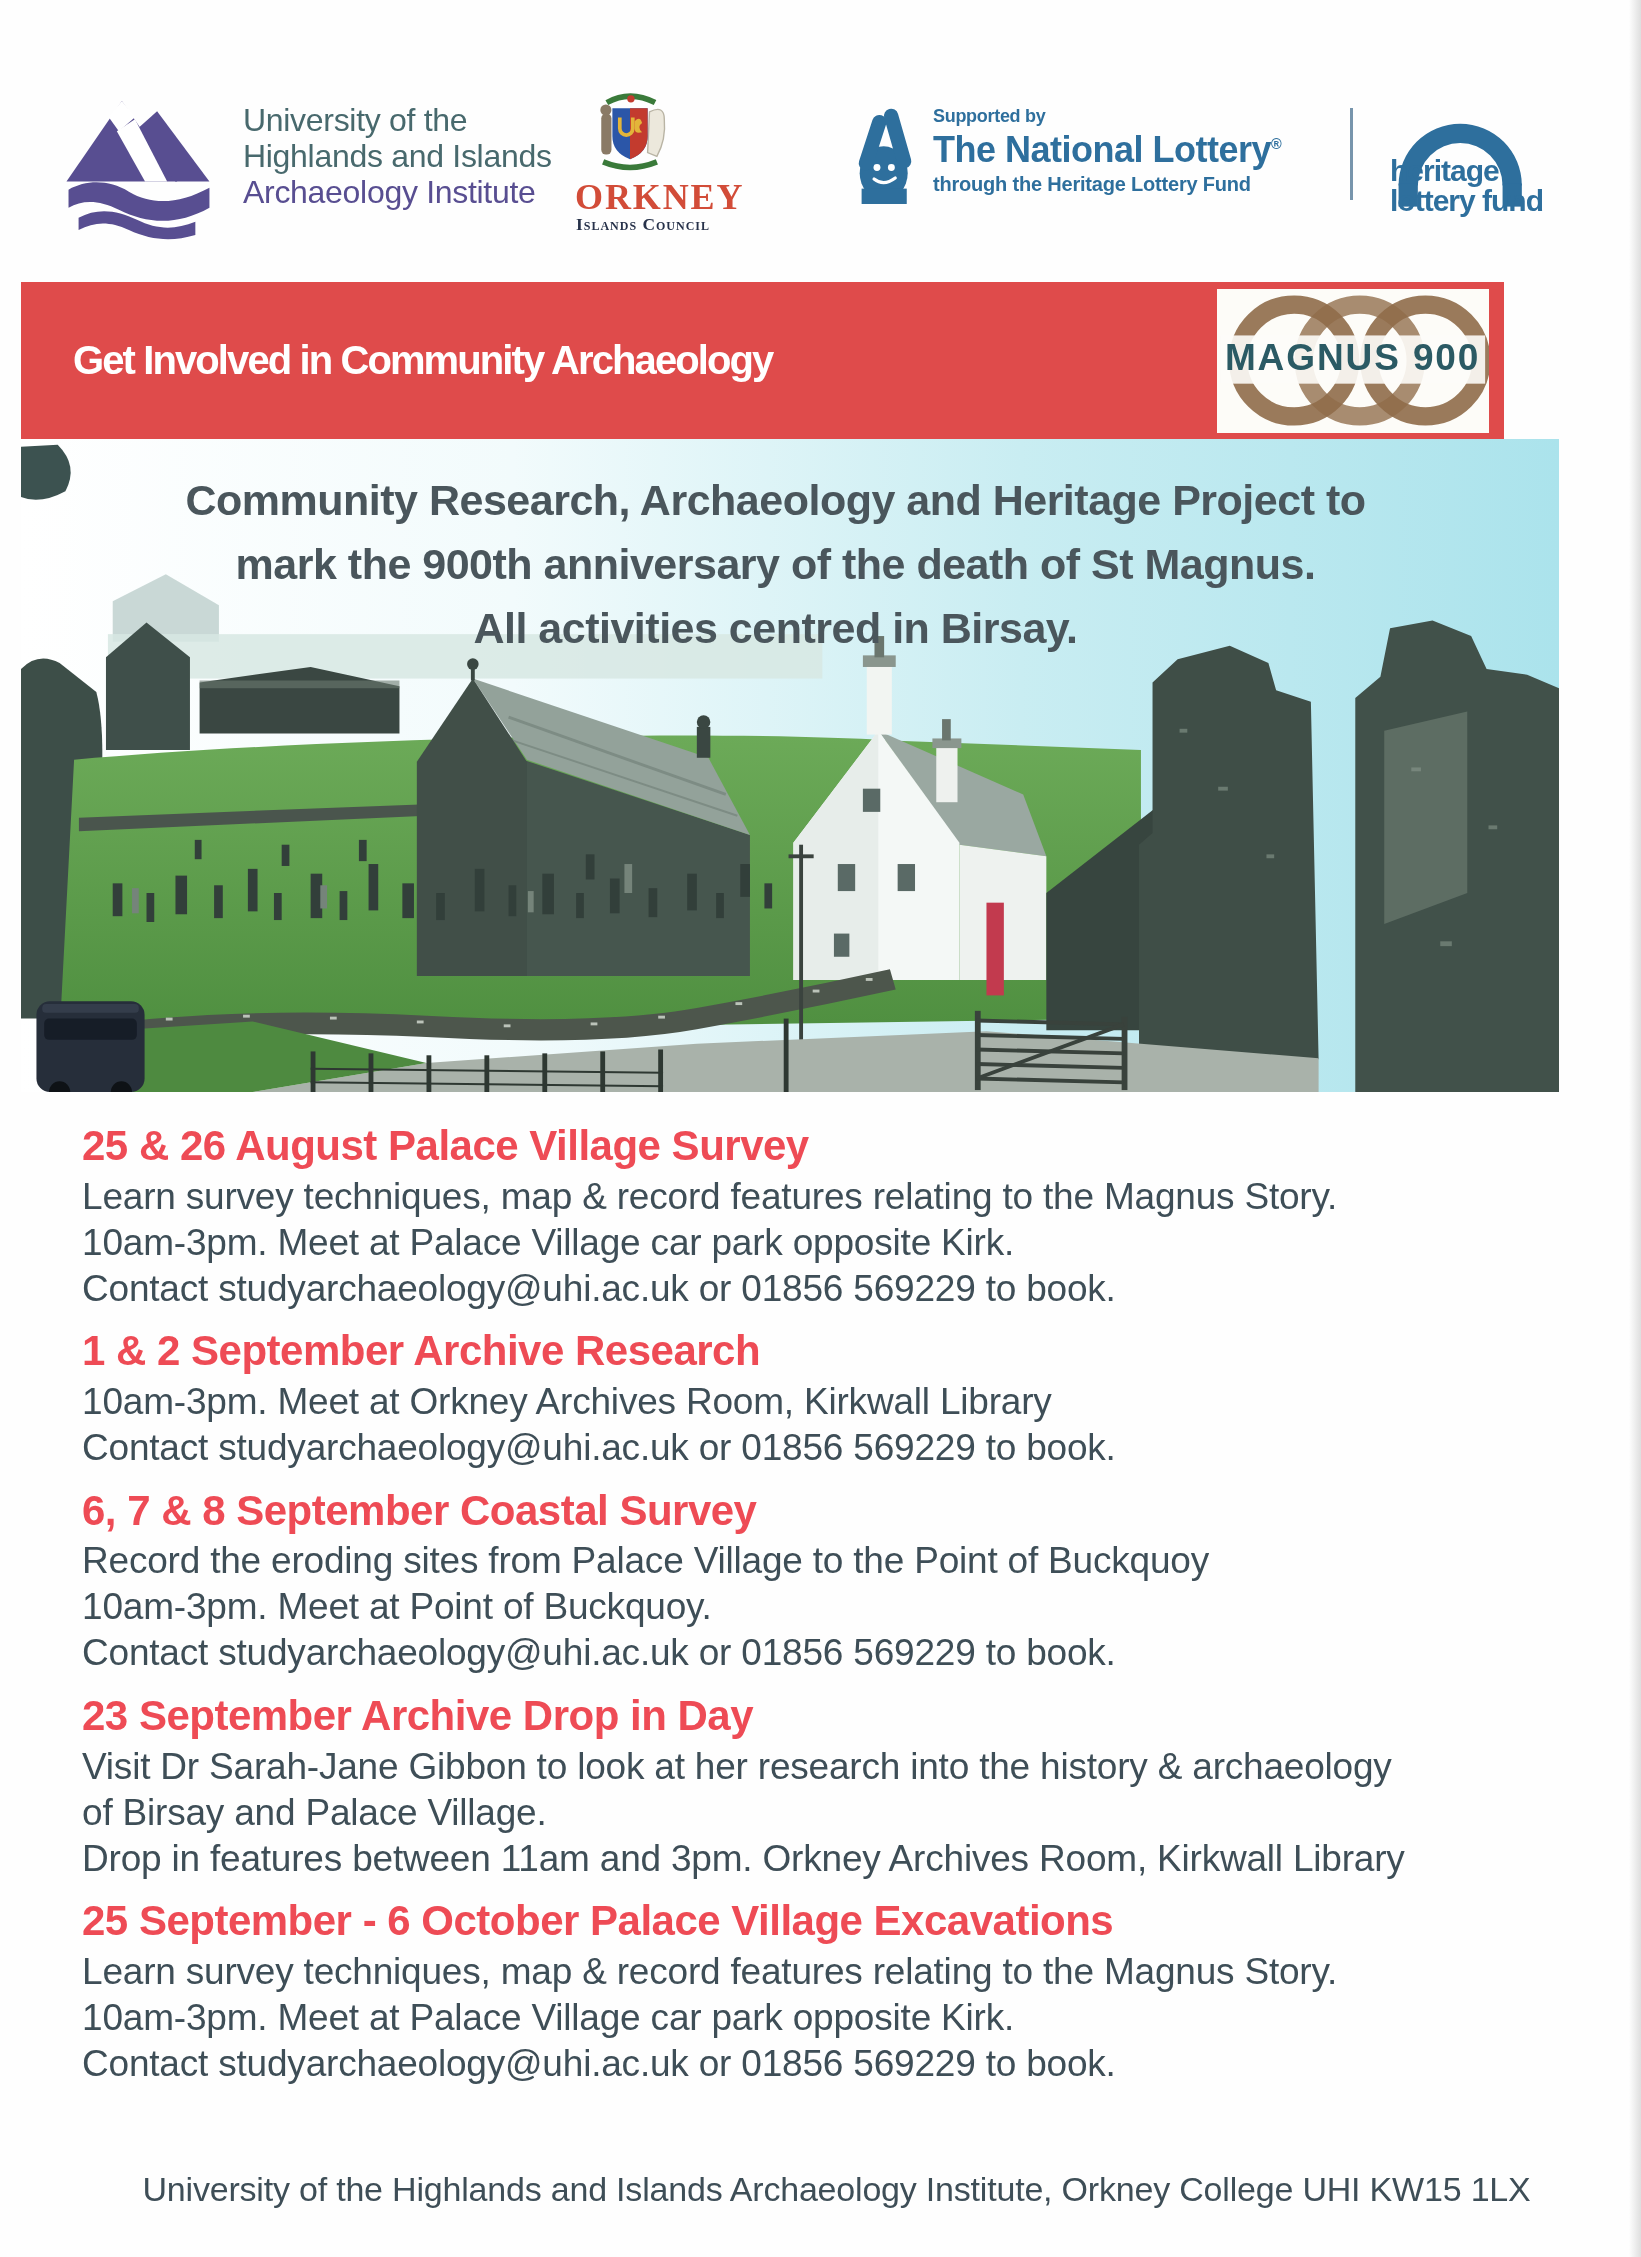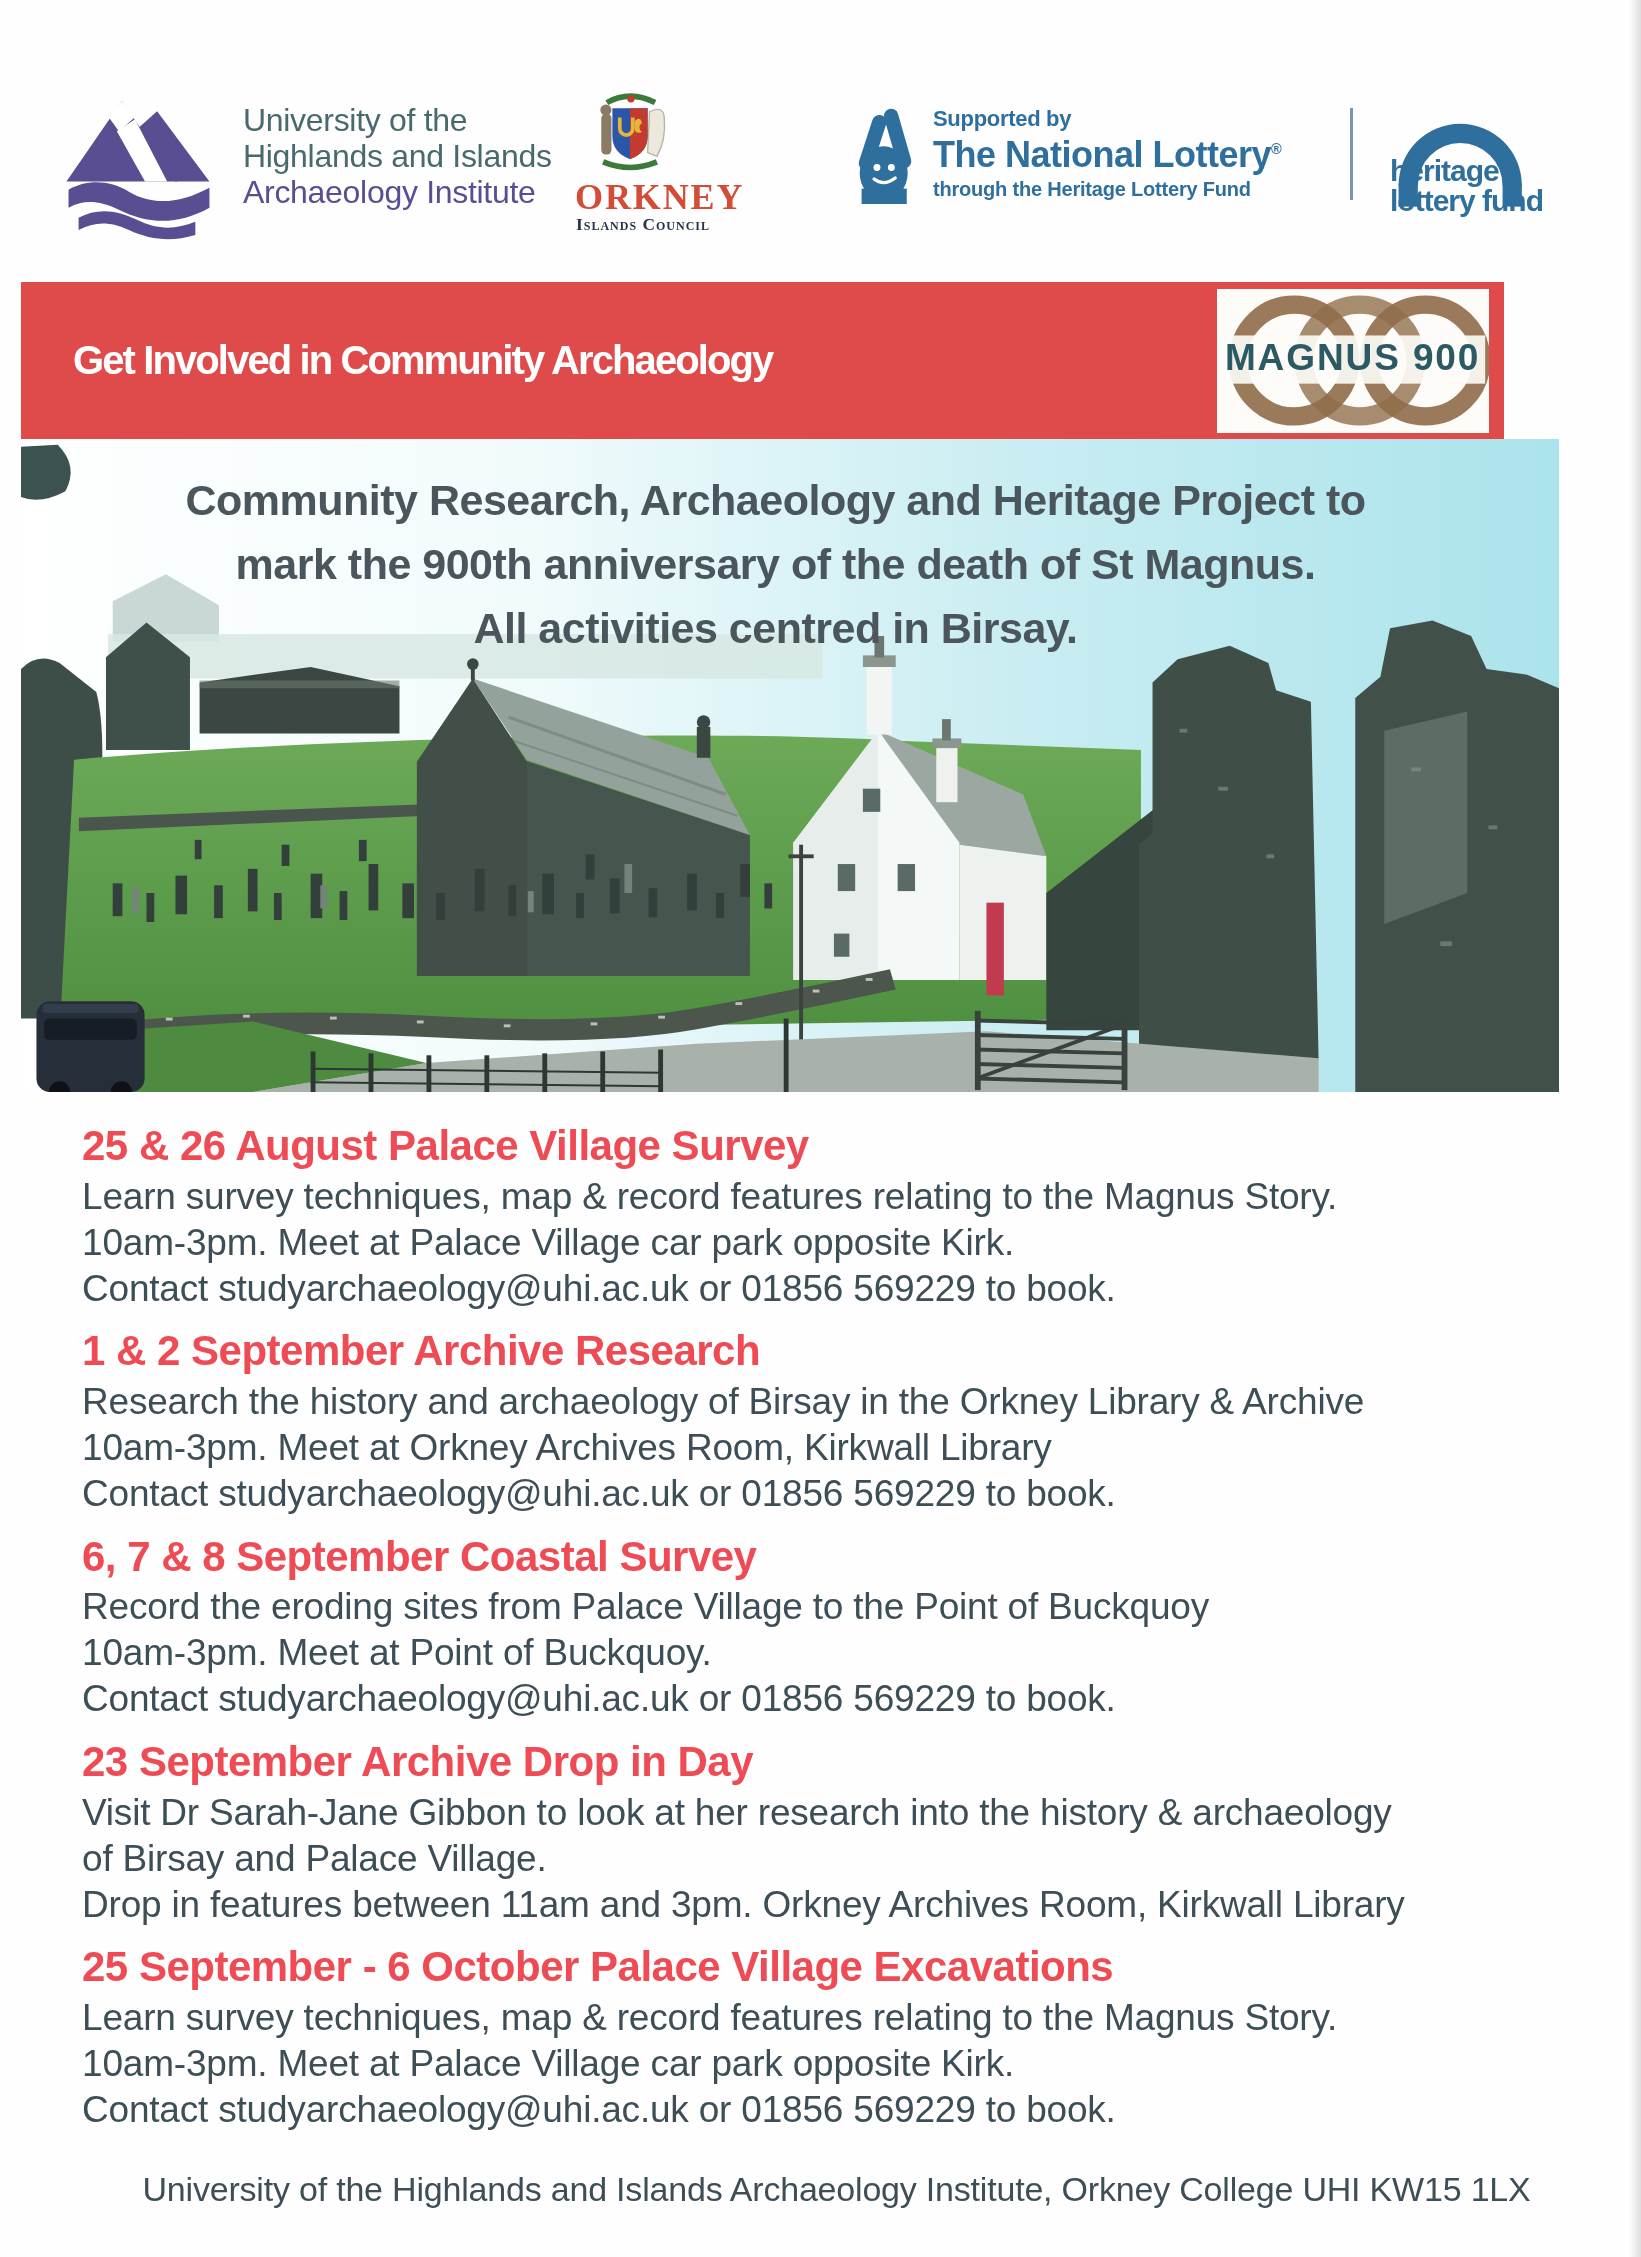--- a/index.html
+++ b/index.html
@@ -9,21 +9,21 @@
   }
   .abs{position:absolute;}
   
   .uhi-text{position:absolute;left:243px;top:102px;line-height:36px;font-size:32px;color:#48696d;letter-spacing:-0.3px;}
   .uhi-text .inst{color:#584e91;}
   .orkney-name{position:absolute;left:575px;top:176px;font-family:"Liberation Serif","DejaVu Serif",serif;
     font-weight:bold;font-size:36px;color:#d24c38;letter-spacing:1.9px;}
   .orkney-sub{position:absolute;left:576px;top:214px;font-family:"Liberation Serif","DejaVu Serif",serif;
     font-weight:bold;font-size:17.4px;color:#27324a;font-variant:small-caps;letter-spacing:1px;}
   .nl-text{position:absolute;left:933px;top:106px;color:#2e6f9d;}
-  .nl-supported{font-size:22px;font-weight:bold;letter-spacing:-0.3px;}
+  .nl-supported{font-size:18px;font-weight:bold;letter-spacing:-0.3px;}
   .nl-name{font-size:36px;font-weight:800;letter-spacing:-0.5px;margin-top:1.9px;}
   .nl-name sup{font-size:14.5px;}
   .nl-through{font-size:20px;font-weight:bold;letter-spacing:-0.2px;margin-top:1.9px;}
   .nl-divider{position:absolute;left:1350px;top:108px;width:2.9px;height:92px;background:#557a97;opacity:.8;}
   .hlf-line{position:absolute;color:#2e6f9d;font-weight:bold;letter-spacing:-1px;font-size:30px;line-height:30px;}
   .hlf-l1{left:1390px;top:156px;}
   .hlf-l2{left:1390px;top:186px;}
   
   .banner{position:absolute;left:21px;top:282px;width:1483px;height:157px;background:#df4b4b;
     display:flex;align-items:center;}
@@ -280,21 +280,20 @@
 
   <div class="events">
     <div class="event">
       <h2>25 &amp; 26 August Palace Village Survey</h2>
       <p>Learn survey techniques, map &amp; record features relating to the Magnus Story.</p>
       <p>10am-3pm. Meet at Palace Village car park opposite Kirk.</p>
       <p>Contact studyarchaeology@uhi.ac.uk or 01856 569229 to book.</p>
     </div>
     <div class="event">
       <h2>1 &amp; 2 September Archive Research</h2>
-      <p>Research the history and archaeology of Birsay in the Orkney Library &amp; Archive</p>
       <p>10am-3pm. Meet at Orkney Archives Room, Kirkwall Library</p>
       <p>Contact studyarchaeology@uhi.ac.uk or 01856 569229 to book.</p>
     </div>
     <div class="event">
       <h2>6, 7 &amp; 8 September Coastal Survey</h2>
       <p>Record the eroding sites from Palace Village to the Point of Buckquoy</p>
       <p>10am-3pm. Meet at Point of Buckquoy.</p>
       <p>Contact studyarchaeology@uhi.ac.uk or 01856 569229 to book.</p>
     </div>
     <div class="event">

